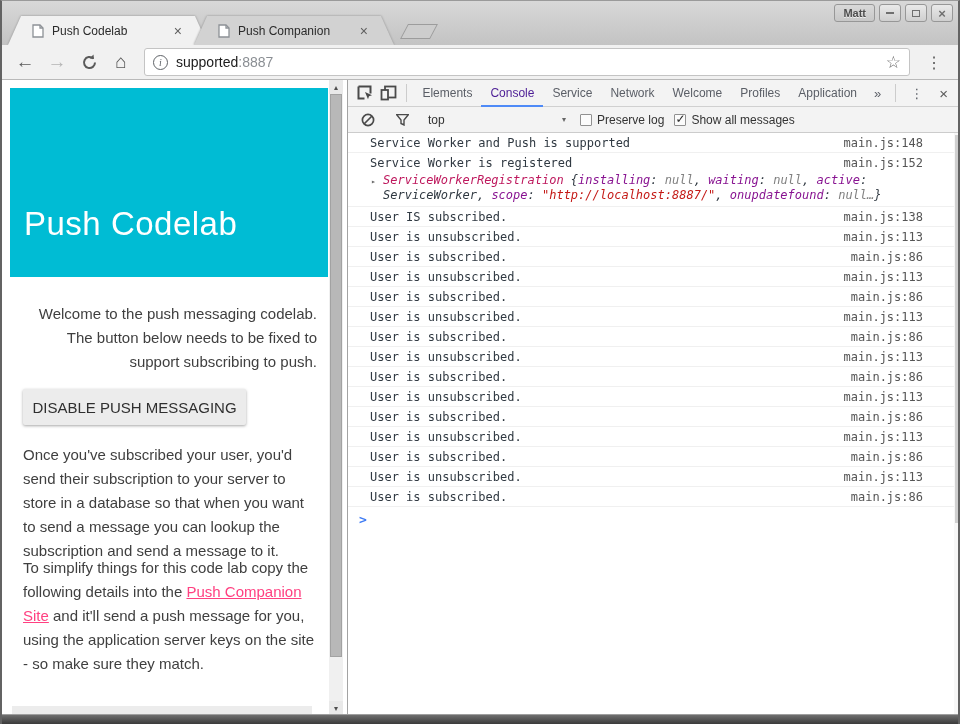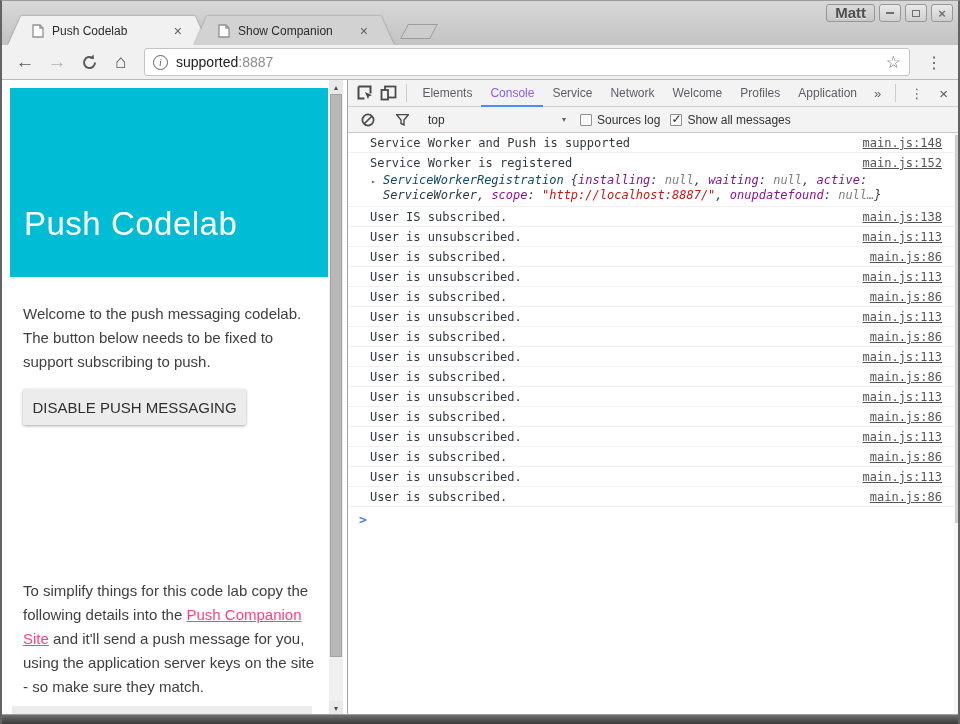--- a/index.html
+++ b/index.html
@@ -6,21 +6,21 @@
   html,body { width:960px; height:724px; background:#2e2e2e; font-family:"Liberation Sans",sans-serif; }
   .window { position:relative; width:960px; height:724px; overflow:hidden;
             border-left:2px solid #636363; border-right:2px solid #636363; border-top:1px solid #9a9a9a;
             background:#fff; }
 
   
   .titlebar { position:absolute; left:0; top:0; width:100%; height:44px;
               background:linear-gradient(#d8d8d8,#c3c3c3); }
   .win-controls { position:absolute; top:3px; right:5px; display:flex; gap:4px; align-items:center; }
   .user-badge { height:18px; padding:0 8px; border:1px solid #979797; border-radius:3px;
-                background:linear-gradient(#d9d9d9,#c7c7c7); font-size:15px; font-weight:bold;
+                background:linear-gradient(#d9d9d9,#c7c7c7); font-size:11px; font-weight:bold;
                 color:#4d4d4d; line-height:16px; text-shadow:0 1px 0 #eee; }
   .winbtn { width:22px; height:18px; border:1px solid #979797; border-radius:3px;
             background:linear-gradient(#e9e9e9,#cfcfcf); display:flex; align-items:center; justify-content:center;
             color:#6a6a6a; font-size:12px; line-height:1; }
   .glyph-min { width:8px; height:2px; background:#6f6f6f; }
   .glyph-max { width:8px; height:7px; border:1.5px solid #6f6f6f; }
   .glyph-close { font-size:13px; color:#6f6f6f; font-weight:bold; }
 
   .tabstrip { position:absolute; left:6px; bottom:0; height:30px; display:flex; align-items:flex-end; }
   .tab-wrap { filter:drop-shadow(0 0 1px #8d8d8d); margin-right:-14px; }
@@ -52,23 +52,23 @@
   .menu-dots { font-size:16px; color:#5a5a5a; padding:0 6px; letter-spacing:0; }
 
   
   .content { position:absolute; left:0; top:79px; width:100%; height:635px; background:#fff; }
 
   
   .page { position:absolute; left:0; top:0; width:345px; height:100%; background:#fff; overflow:hidden; }
   .hero { position:absolute; left:8px; top:8px; width:318px; height:189px; }
   .hero-title { position:absolute; left:14px; bottom:34px; color:#fff; font-size:33px; letter-spacing:.5px; }
   .page p { position:absolute; width:294px; font-size:15px; line-height:24px; color:#3f3f3f; }
-  .p1 { left:21px; top:222px; }
+  .p1 { left:21px; top:222px;text-align:right; }
   .p2 { left:21px; top:363px; }
-  .p3 { left:21px; top:499px; }
+  .p3 { left:21px; top:476px; }
   .page-link { text-decoration:underline; }
   .push-btn { position:absolute; left:21px; top:309px; width:223px; height:36px;
               background:#ececec; border:none; border-radius:2px; box-shadow:0 1px 3px rgba(0,0,0,.35);
               font-size:15px; color:#2f2f2f; font-family:Liberation Sans, sans-serif; }
   .graybar { position:absolute; left:10px; top:626px; width:300px; height:13px; background:#ececec; }
 
   
   .page-scroll { position:absolute; right:4px; top:0; width:14px; height:100%; background:#f0f0f0; }
   .ps-btn { position:absolute; left:0; width:14px; height:14px; display:flex; align-items:center;
             justify-content:center; font-size:8px; color:#4f4f4f; background:#e9e9e9; }
@@ -77,45 +77,45 @@
               background:#b8b8b8; border:1px solid #a2a2a2; }
 
   
   .devtools { position:absolute; left:345px; top:0; width:615px; height:100%; background:#fff;
               border-left:1px solid #a3a3a3; }
   .dt-tabbar { height:27px; background:#f3f3f3; border-bottom:1px solid #d0d0d0;
                display:flex; align-items:center; padding:0 6px; }
   .dt-iconbtn { width:24px; height:22px; display:flex; align-items:center; justify-content:center; }
   .dt-divider { width:1px; height:18px; background:#ccc; margin:0 6px; }
   .dt-tab { padding:0 9px; font-size:12px; color:#5a5e66; height:27px; line-height:26px; }
-  .dt-tab.active { color:#8b5cf6; border-bottom:2px solid #4e8af7; }
+  .dt-tab.active { color:#4c1d95; border-bottom:2px solid #4e8af7; }
   .dt-overflow { font-size:13px; color:#5a5e66; padding:0 8px; }
   .dt-right { margin-left:auto; display:flex; align-items:center; }
   .dt-close { font-size:15px; color:#5a5a5a; padding:0 8px; }
 
   .dt-console-toolbar { height:26px; background:#f3f3f3; border-bottom:1px solid #ccc;
                         display:flex; align-items:center; padding:0 8px; gap:10px; }
   .ctx-select { width:146px; display:flex; align-items:center; font-size:12px; color:#333; padding-left:4px;text-align:right; }
   .ctx-select .arrow { margin-left:auto; font-size:8px; color:#666; padding-right:4px; }
   .chk-group { display:flex; align-items:center; gap:5px; }
   .chk { width:12px; height:12px; border:1px solid #909090; border-radius:1px; background:#fbfbfb;
          position:relative; }
   .chk.checked::after { content:"✓"; position:absolute; left:0px; top:-3px; font-size:12px; color:#2b2b2b; }
   .chk-label { font-size:12px; color:#333; }
 
   .dt-console { position:relative; height:582px; overflow:hidden;
                 font-family:"DejaVu Sans Mono",monospace; }
   .crow { display:flex; align-items:baseline; padding:3px 0 2px; border-bottom:1px solid #f0f0f0;
           font-size:12px; color:#303942; line-height:14px; }
   .crow.exp { flex-wrap:wrap; }
   .ctext { flex:1; padding-left:22px; white-space:pre; }
-  .clink { margin-left:8px; margin-right:20px; color:#555; text-decoration:underline; white-space:nowrap; }
+  .clink { margin-left:8px; margin-right:39px; color:#555; white-space:nowrap; }
   .opreview { width:100%; position:relative; padding:3px 40px 1px 35px; font-style:italic; line-height:15px; }
   .tri { position:absolute; left:23px; top:4px; font-size:8px; color:#6e6e6e; font-style:normal; }
-  .ocls { color:#0c4a6e;margin-top:23px; }
+  .ocls { color:#be185d;margin-top:23px; }
   .pname { color:#881391; }
   .v-null { color:#808080; }
   .v-string { color:#c41a16; }
   .v-object { color:#303942; }
   .prompt-row { padding:5px 0 0 11px; font-size:13px; font-weight:bold; color:#3e7bf4; }
   .dt-scroll { position:absolute; right:1px; top:0; width:7px; height:100%; background:#f7f7f7; }
   .dt-thumb { position:absolute; left:1px; top:2px; width:5px; height:388px; background:#cfcfcf; }
 
   
   .bottom-frame { position:absolute; left:0; bottom:0; width:100%; height:10px;
@@ -143,21 +143,21 @@
       </div>
         </div>
       <div class="tab-wrap">
           <div class="tab inactive">
         <span class="favicon">
           <svg width="12" height="14" viewBox="0 0 12 14">
                 <path d="M1 1 h7 l3 3 v9 h-10 z" fill="#fff" stroke="#8d9196" stroke-width="1.3"></path>
                 <path d="M8 1 v3 h3" fill="none" stroke="#8d9196" stroke-width="1.3"></path>
               </svg>
         </span>
-        <span class="tab-title">Show Companion</span>
+        <span class="tab-title">Push Companion</span>
         <span class="tab-close">×</span>
       </div>
         </div>
       <div class="newtab"></div>
     </div>
     <div class="win-controls">
       <span class="user-badge">Matt</span>
       <span class="winbtn">
           <span class="glyph-min"></span>
         </span>
@@ -189,20 +189,21 @@
   </div>
 
   <div class="content">
 
     <div class="page">
       <div class="hero" style="background: rgb(0, 188, 212);">
         <div class="hero-title">Push Codelab</div>
       </div>
       <p class="p1">Welcome to the push messaging codelab. The button below needs to be fixed to support subscribing to push.</p>
       <button class="push-btn">DISABLE PUSH MESSAGING</button>
+      <p class="p2">Once you've subscribed your user, you'd send their subscription to your server to store in a database so that when you want to send a message you can lookup the subscription and send a message to it.</p>
       <p class="p3"><span>To simplify things for this code lab copy the following details into the </span><a class="page-link" style="color: rgb(255, 64, 129);">Push Companion Site</a><span> and it'll send a push message for you, using the application server keys on the site - so make sure they match.</span></p>
       <div class="graybar"></div>
       <div class="page-scroll">
         <span class="ps-btn ps-up">▴</span>
         <span class="ps-thumb"></span>
         <span class="ps-btn ps-down">▾</span>
       </div>
     </div>
 
     <div class="devtools">
@@ -249,21 +250,21 @@
           <svg width="13" height="12" viewBox="0 0 13 12">
               <path d="M0.5 0.5 h12 l-4.5 5.5 v5 l-3 -1.5 v-3.5 z" fill="none" stroke="#4a4a4a" stroke-width="1.4"></path>
             </svg>
         </span>
         <span class="ctx-select">
           <span>top</span>
           <span class="arrow">▾</span>
         </span>
         <span class="chk-group">
           <span class="chk"></span>
-          <span class="chk-label">Sources log</span>
+          <span class="chk-label">Preserve log</span>
         </span>
         <span class="chk-group">
           <span class="chk checked"></span>
           <span class="chk-label">Show all messages</span>
         </span>
       </div>
 
       <div class="dt-console">
         <div>
             <div class="crow">

